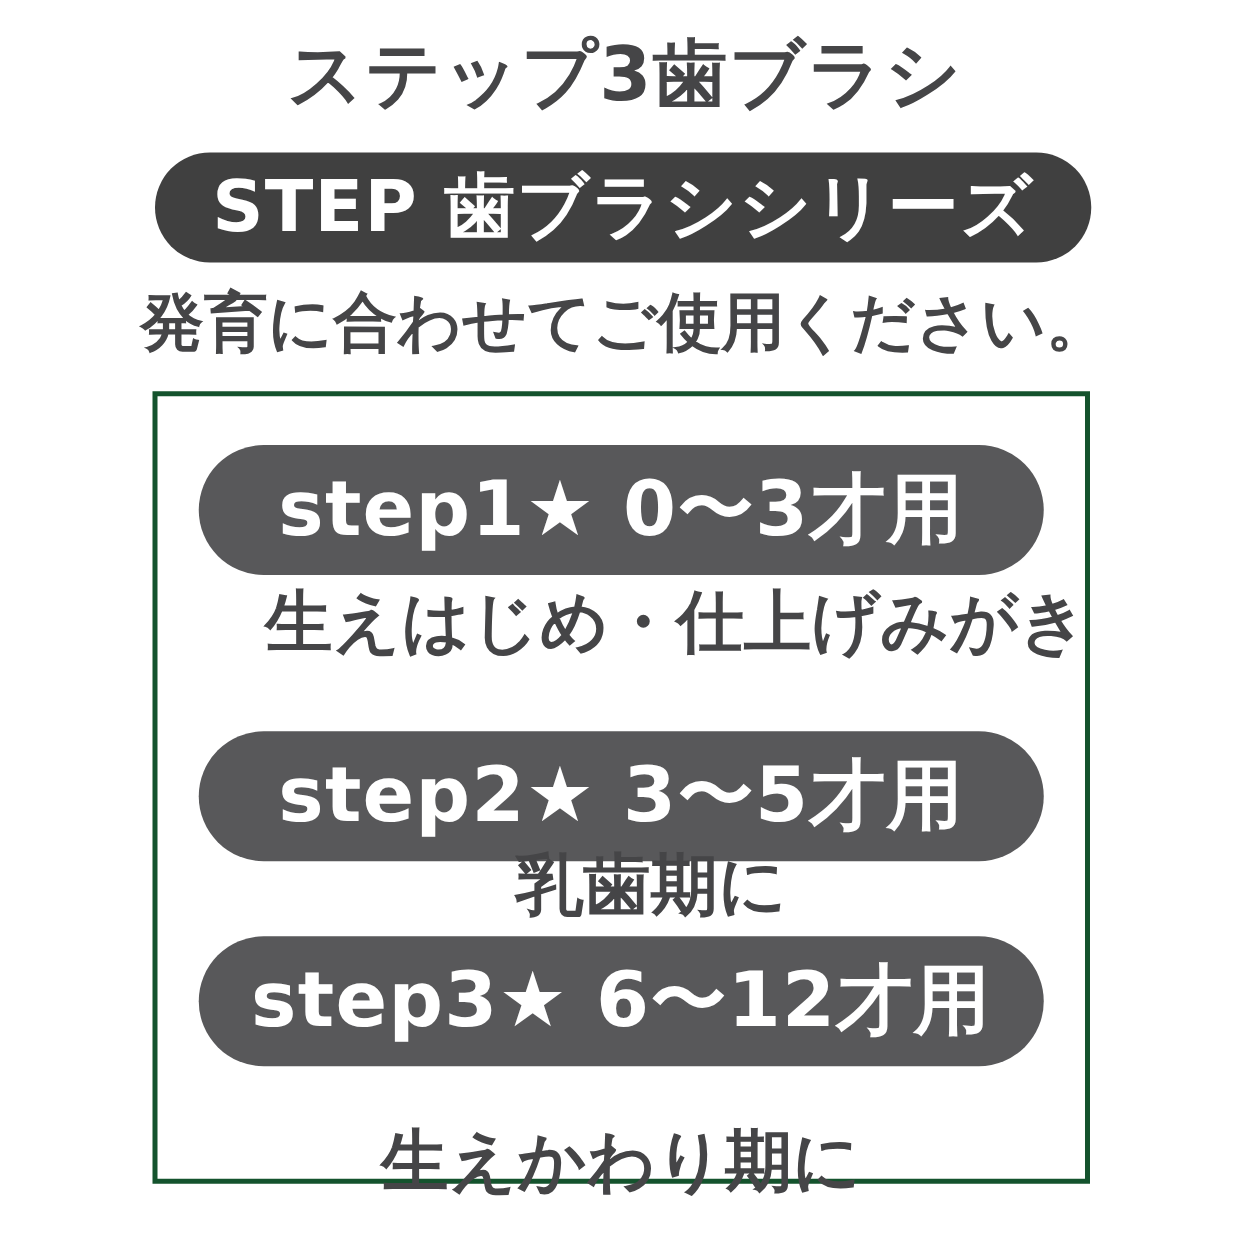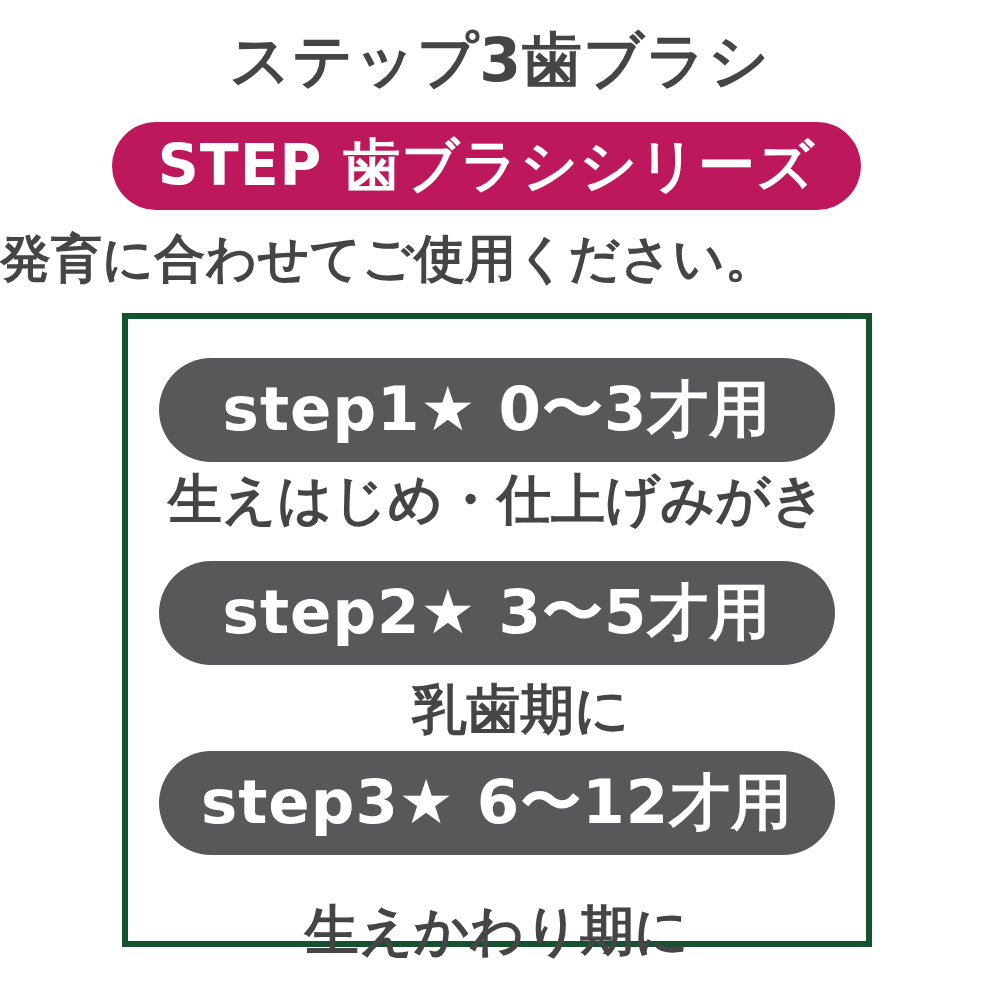--- a/index.html
+++ b/index.html
@@ -23,53 +23,54 @@
     width: 1000px;
     text-align: center;
     font-size: 60px;
     line-height: 72px;
     color: #454547;
     white-space: nowrap;
     letter-spacing: 1px;
   }
   .banner {
     position: absolute;
-    left: 112px;
+    left: 124px;
     top: 122px;
     width: 749px;
     height: 88px;
-    background: #be185d;
+    background: #404040;
     border-radius: 44px;
     display: flex;
     align-items: center;
     justify-content: center;
   }
   .banner-label {
     color: #ffffff;
     font-size: 57px;
     white-space: nowrap;
     letter-spacing: 1px;
   }
   .subtitle {
     position: absolute;
     top: 222px;
     left: 0;
     width: 1000px;
+    text-align: center;
     font-size: 51px;
     line-height: 74px;
     color: #454547;
     white-space: nowrap;
   }
   .steps-box {
     position: absolute;
     left: 122px;
     top: 313px;
     width: 750px;
     height: 634px;
-    border: 6px solid #14532d;
+    border: 4px solid #14532d;
     box-sizing: border-box;
     background: #ffffff;
   }
   .step-pill {
     position: absolute;
     left: 50%;
     transform: translateX(-50%);
     width: 676px;
     height: 104px;
     background: #58585a;
@@ -78,33 +79,33 @@
     align-items: center;
     justify-content: center;
   }
   .step-pill .pill-label {
     color: #ffffff;
     font-size: 61px;
     white-space: nowrap;
     letter-spacing: 1px;
   }
   .pill-1 { top: 39px; }
-  .pill-2 { top: 242px; justify-content: center; }
+  .pill-2 { top: 268px; justify-content: center; }
   .pill-3 { top: 432px; justify-content: center; }
   .step-caption {
     position: absolute;
     left: 0;
     width: 100%;
     text-align: center;
     font-size: 54px;
     line-height: 66px;
     color: #454547;
     white-space: nowrap;
   }
-  .caption-1 { top: 148px; }
+  .caption-1 { top: 148px; padding-left: 44px; }
   .caption-2 { top: 358px; margin-left: 24px; }
   .caption-3 { top: 540px; margin-top: 39px; }
 </style>
 </head>
 <body>
 
 <div class="canvas">
 
   <div class="title">ステップ3歯ブラシ</div>
 

